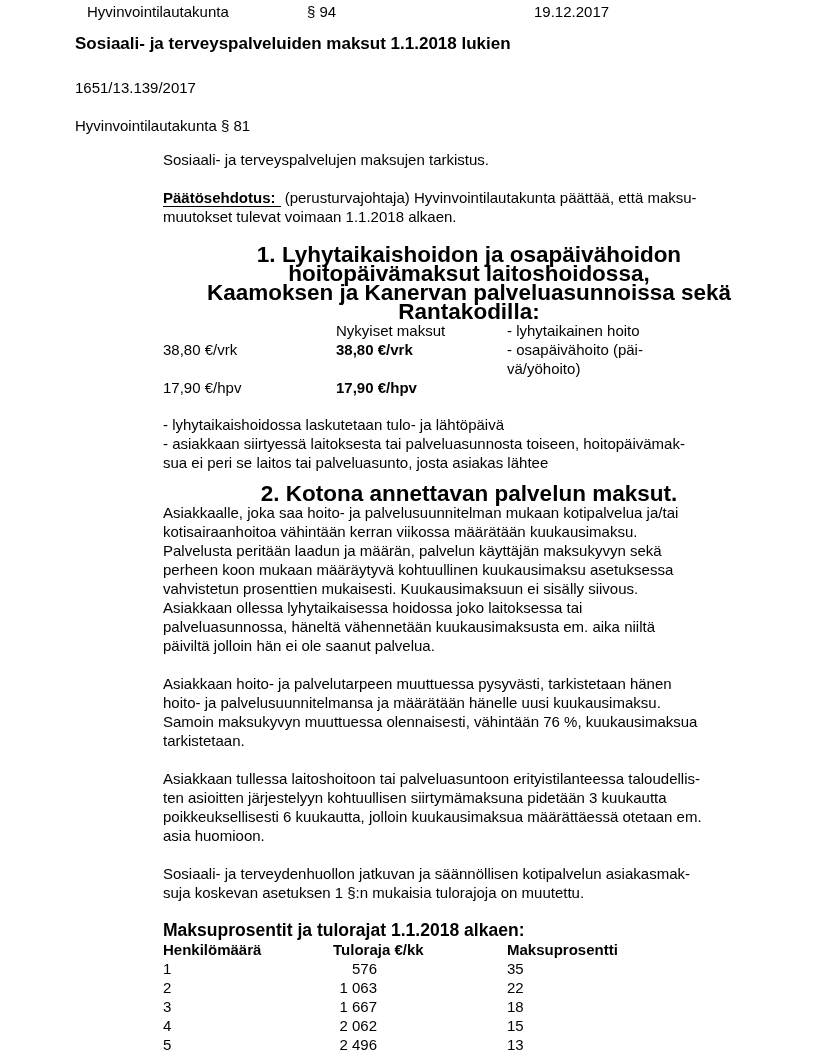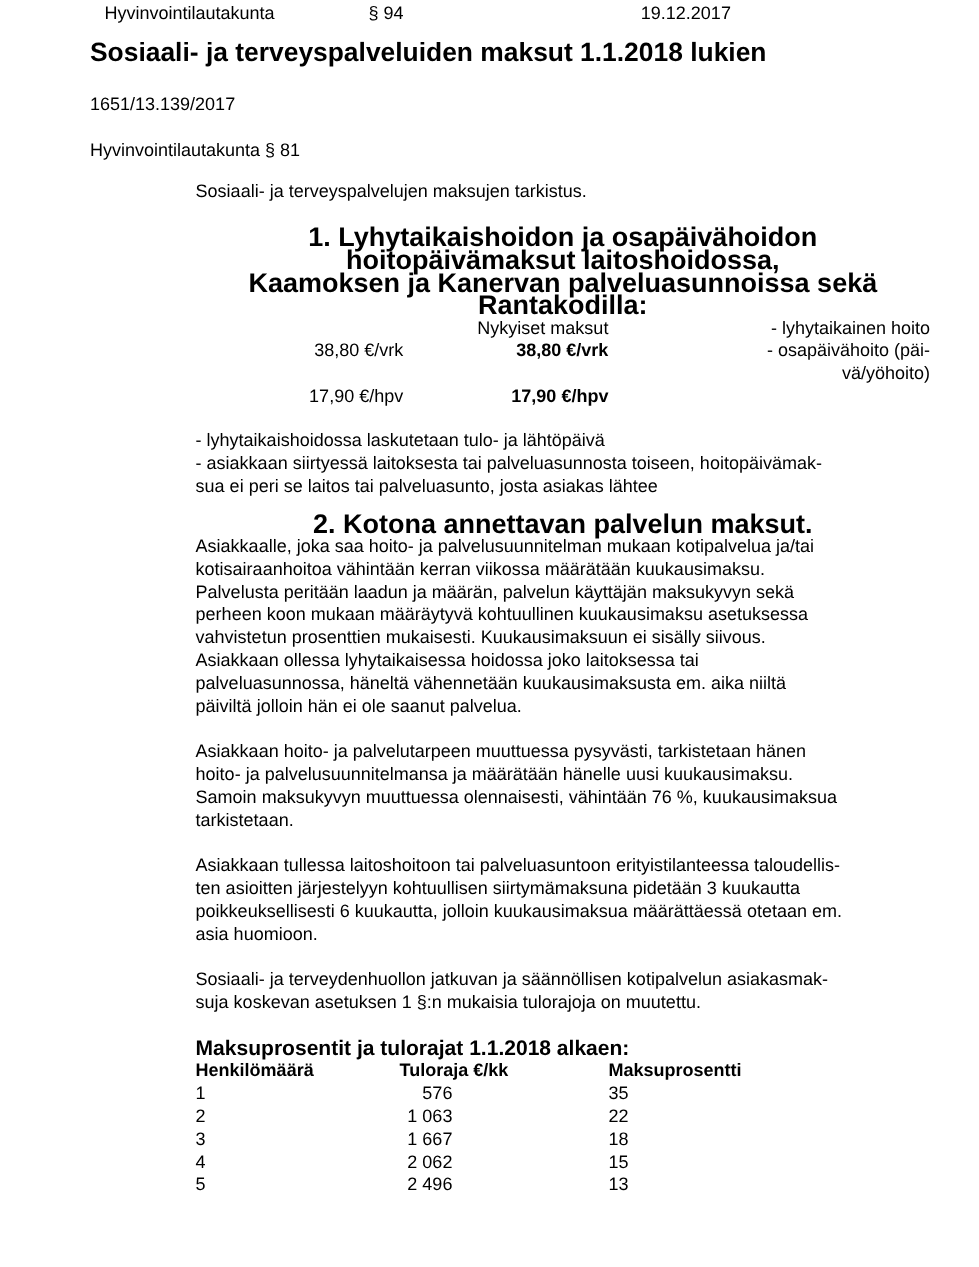--- a/index.html
+++ b/index.html
@@ -12,21 +12,21 @@
   .page { position: relative; width: 816px; height: 1056px; overflow: hidden; background: #fff; }
 
   
   .doc-header { position: absolute; top: 2px; left: 12px; width: 816px; height: 19px; }
   .doc-header .committee { position: absolute; left: 75px; }
   .doc-header .section   { position: absolute; left: 295px; }
   .doc-header .date      { position: absolute; left: 522px; }
 
   .main { position: absolute; top: 33px; left: 75px; width: 700px; }
 
-  .title { font-size: 22px; line-height: 21px; font-weight: bold; margin: 0 0 24px 0; }
+  .title { font-size: 17px; line-height: 21px; font-weight: bold; margin: 0 0 24px 0; }
   .case-number { margin: 0 0 19px 0; }
   .committee-ref { margin: 0 0 15px 0; }
 
   .content { margin-left: 88px; width: 612px; }
 
   p { margin: 0 0 19px 0; }
   .pre { white-space: pre-line; }
   .bold { font-weight: bold; }
 
   .decision-label {
@@ -36,21 +36,21 @@
   }
 
   .sec-heading { font-weight: bold; margin: 0; white-space: pre-line; text-align: center; }
 
   
   .s1-table {
     display: grid;
     grid-template-columns: 173px 171px auto;
     margin: 0;
   }
-  .s1-table .cell { line-height: 19px; text-align: right; }
+  .s1-table .cell { line-height: 19px; }
 
   .notes { margin: 18px 0 12px 0; }
 
   
   .inc-title { font-weight: bold; margin: 0; }
   .inc-table {
     display: grid;
     grid-template-columns: 170px 174px auto;
   }
   .inc-table .cell { line-height: 19px; }
@@ -72,20 +72,22 @@
     <h1 class="title">Sosiaali- ja terveyspalveluiden maksut 1.1.2018 lukien</h1>
 
     <p class="case-number">1651/13.139/2017</p>
 
     <p class="committee-ref">Hyvinvointilautakunta § 81</p>
 
     <div class="content">
 
       <p class="intro">Sosiaali- ja terveyspalvelujen maksujen tarkistus.</p>
 
+      <p class="decision pre"><span class="decision-label">Päätösehdotus:</span> <span>(perusturvajohtaja) Hyvinvointilautakunta päättää, että maksu-
+muutokset tulevat voimaan 1.1.2018 alkaen.</span></p>
 
       <h2 class="sec-heading">1. Lyhytaikaishoidon ja osapäivähoidon hoitopäivämaksut laitoshoidossa,
 Kaamoksen ja Kanervan palveluasunnoissa sekä Rantakodilla:</h2>
 
       <div class="s1-table">
         <div class="cell"></div>
         <div class="cell">Nykyiset maksut</div>
 
         <div class="cell pre">- lyhytaikainen hoito</div>
         <div class="cell">38,80 €/vrk</div>

